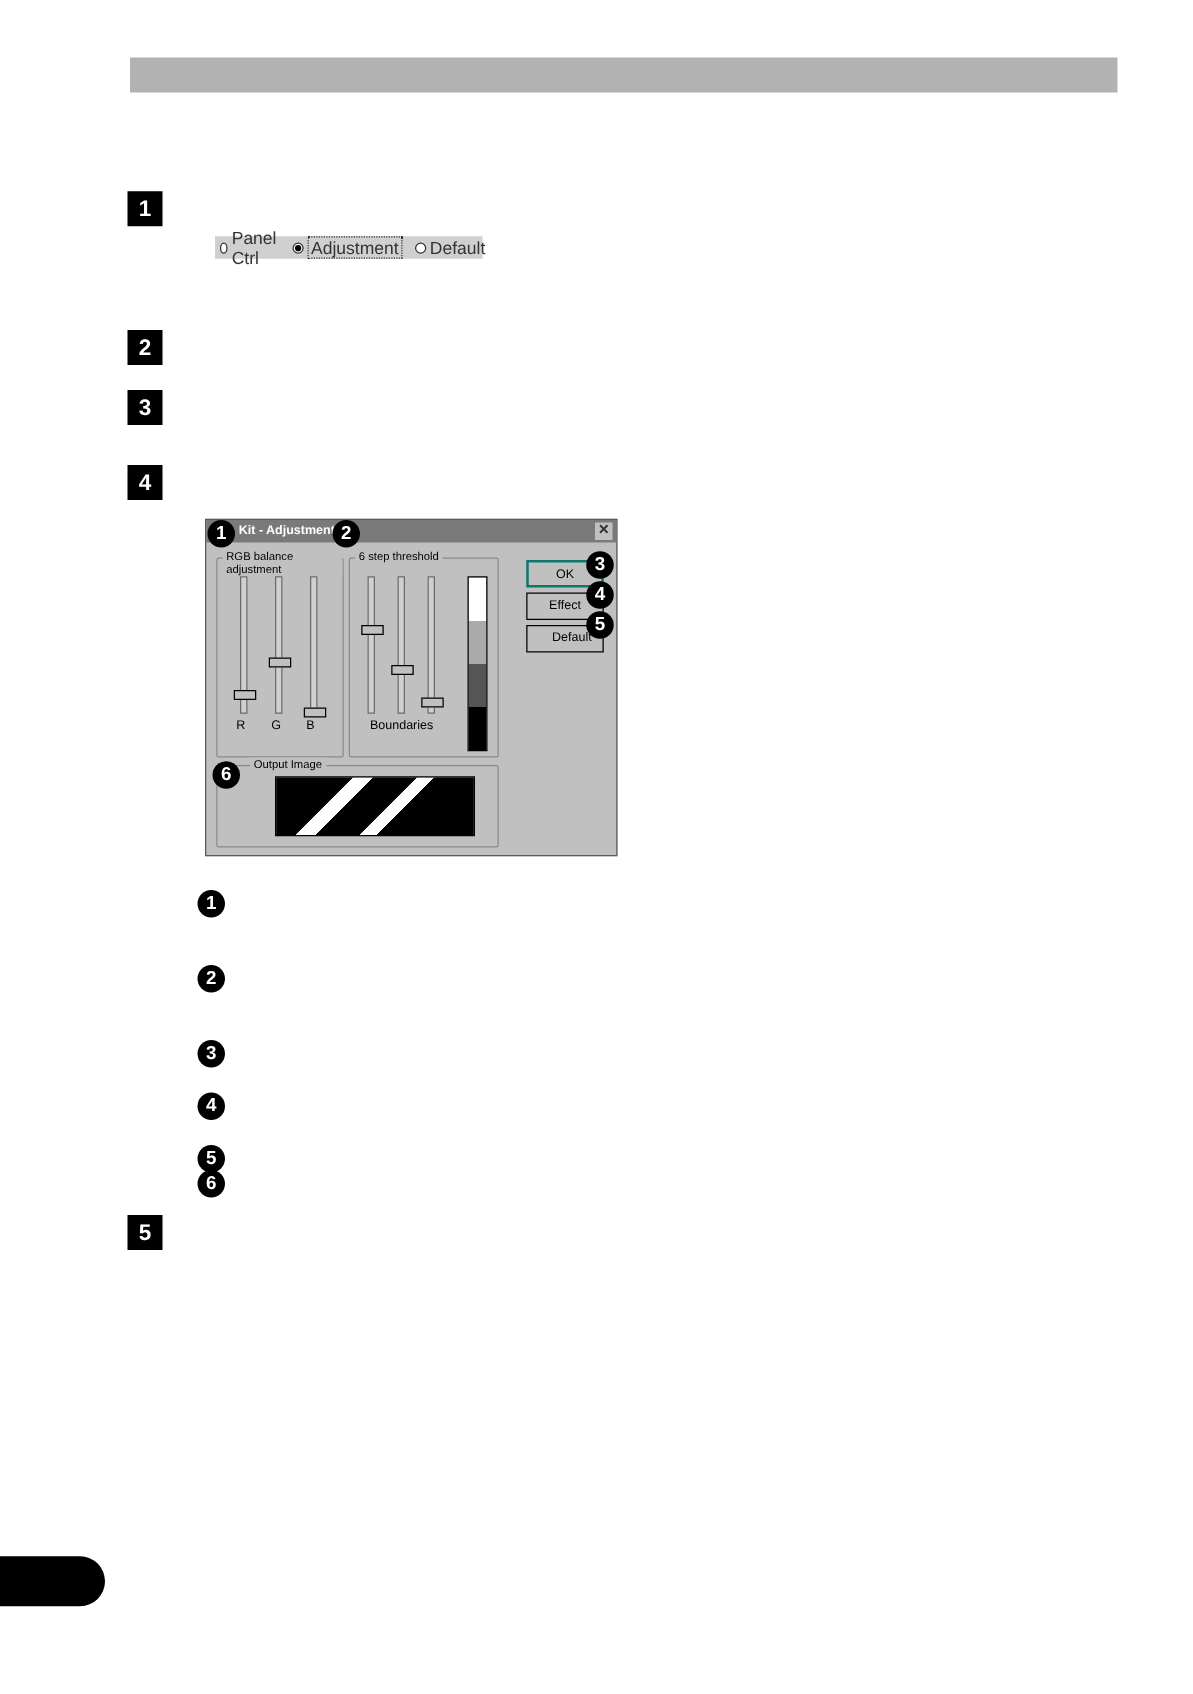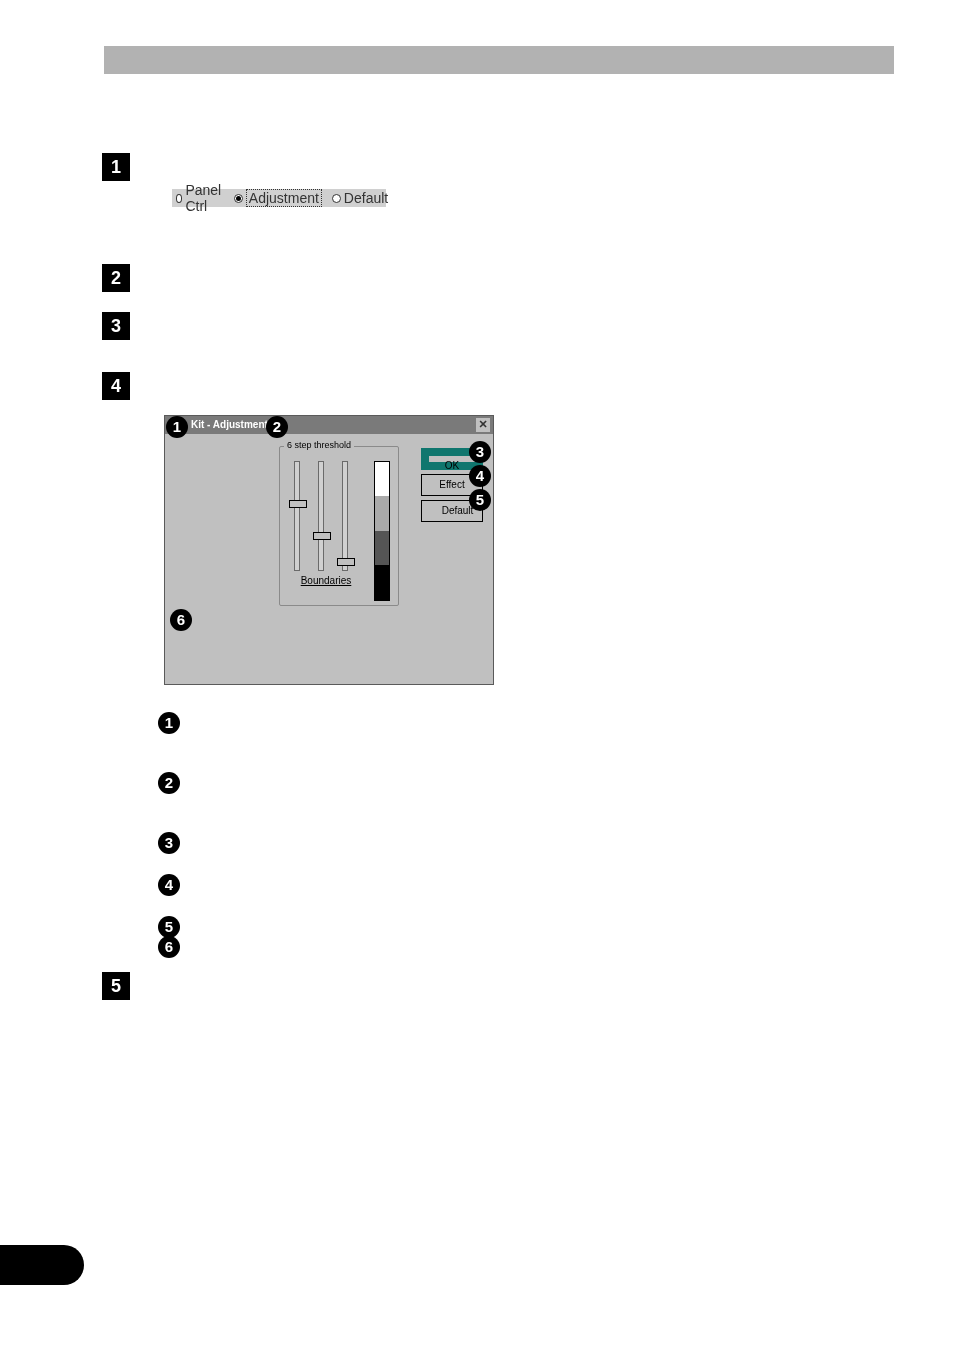--- a/index.html
+++ b/index.html
@@ -227,40 +227,59 @@
   </span>
 </div>
 
 <div class="dialog-image">
   <div class="dialog-title">
     <span>Kit - Adjustment</span>
     <span class="dialog-close">✕</span>
   </div>
   <div class="dialog-body">
 
+    <div class="groupbox rgb-box">
+      <span class="groupbox-title">RGB balance adjustment</span>
+      <div class="slider-track" style="left:18px;">
+        <div class="slider-thumb" style="top:90px;"></div>
+      </div>
+      <div class="slider-label" style="left:15px;">R</div>
+      <div class="slider-track" style="left:46px;">
+        <div class="slider-thumb" style="top:64px;"></div>
+      </div>
+      <div class="slider-label" style="left:43px;">G</div>
+      <div class="slider-track" style="left:74px;">
+        <div class="slider-thumb" style="top:104px;"></div>
+      </div>
+      <div class="slider-label" style="left:71px;">B</div>
+    </div>
 
     <div class="groupbox thresh-box">
       <span class="groupbox-title">6 step threshold</span>
       <div class="slider-track" style="left:14px;">
         <div class="slider-thumb" style="top:38px;"></div>
       </div>
       <div class="slider-track" style="left:38px;">
         <div class="slider-thumb" style="top:70px;"></div>
       </div>
       <div class="slider-track" style="left:62px;">
         <div class="slider-thumb" style="top:96px;"></div>
       </div>
-      <div class="slider-label" style="left:16px; width:60px; text-align:center;text-decoration:underline;">Boundaries</div>
+      <div class="slider-label" style="left:16px; width:60px; text-align:left;">Boundaries</div>
       <div class="gradient-strip"></div>
     </div>
 
-    <div class="dlg-button" style="top:14px; border:8px solid #0f766e;">OK</div>
+    <div class="dlg-button" style="top:14px; border:2px solid #0f766e;">OK</div>
     <div class="dlg-button" style="top:40px;">Effect</div>
     <div class="dlg-button" style="top:66px;padding-left:11px;">Default</div>
 
+    <div class="groupbox output-box">
+      <span class="groupbox-title" style="left:26px;">Output Image</span>
+      <div class="output-thumb"></div>
+    </div>
   </div>
 </div>
 
 <div class="circle-badge" style="top:416px; left:166px;">1</div>
 <div class="circle-badge" style="top:416px; left:266px;">2</div>
 <div class="circle-badge" style="top:441px; left:469px;">3</div>
 <div class="circle-badge" style="top:465px; left:469px;">4</div>
 <div class="circle-badge" style="top:489px; left:469px;">5</div>
 <div class="circle-badge" style="top:609px; left:170px;">6</div>
 

